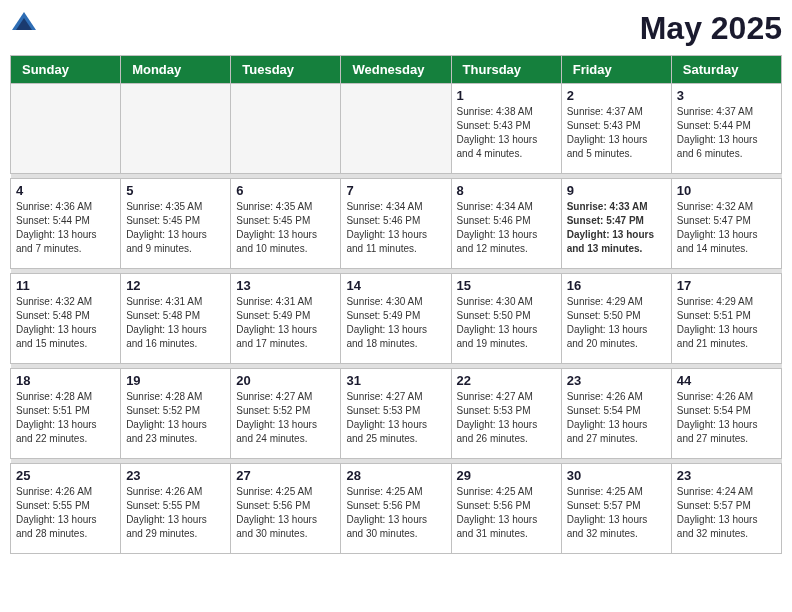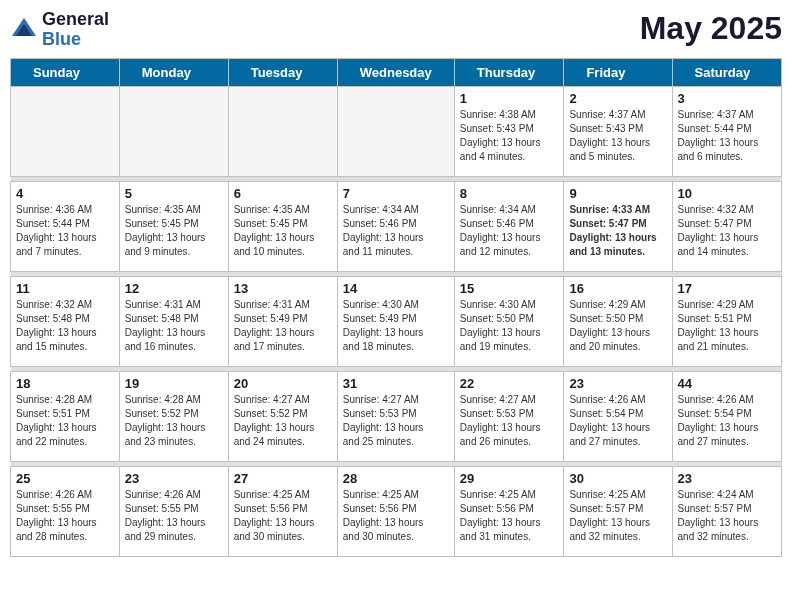--- a/index.html
+++ b/index.html
@@ -50,24 +50,24 @@
     }
     .location {
       font-size: 16px;
       color: #1a1a2e;
     }
     .calendar {
       width: 100%;
       border-collapse: collapse;
     }
     .calendar th {
-      background-color: #0369a1;
+      background-color: #15803d;
       color: #fff;
       text-align: left;
-      padding: 6px 22px;
+      padding: 6px 11px;
       font-size: 13px;
       border: 1px solid #c0c0c0;
     }
     .calendar td {
       vertical-align: top;
       padding: 4px 5px;
       border: 1px solid #c0c0c0;
       font-size: 10.5px;
       color: #333;
       background: #fff;
@@ -92,24 +92,20 @@
   </style>
 </head>
 <body>
 
 <div class="header">
   <div class="logo">
     <svg class="logo-icon" viewBox="0 0 28 28">
       <polygon points="14,2 26,20 2,20" fill="#2e6db4"></polygon>
       <polygon points="14,8 22,20 6,20" fill="#1a3a6e"></polygon>
     </svg>
-    <div class="logo-text">
-      <span class="logo-general">General</span>
-      <span class="logo-blue">Blue</span>
-    </div>
   </div>
   <div class="title-section">
     <div class="month-year">May 2025</div>
   </div>
 </div>
 
 <table class="calendar">
   <thead>
     <tr>
     <th>Sunday</th>

